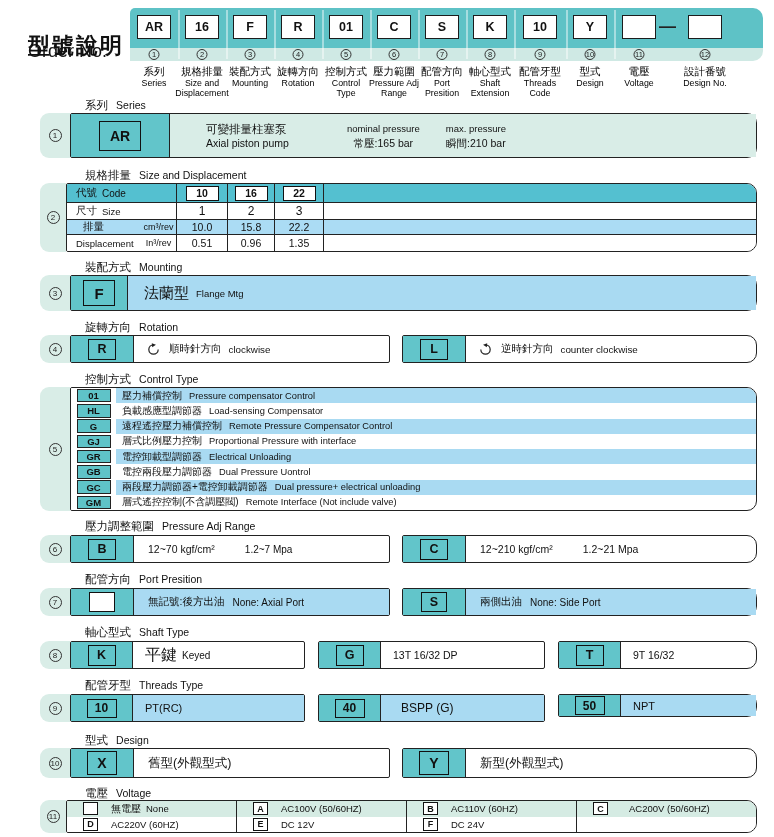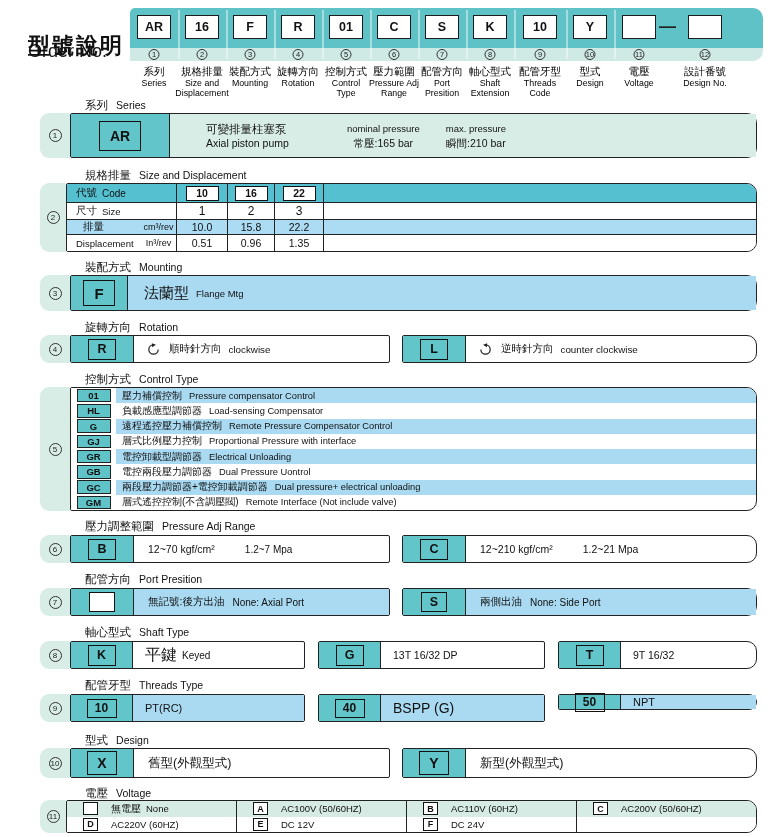--- a/index.html
+++ b/index.html
@@ -488,24 +488,24 @@
     </div>
     <div class="content lblue">
       <span style="margin-left:12px;font-size:11px">PT(RC)</span>
     </div>
   </div>
   <div class="rowbox" style="left:318px;top:694px;width:227px;height:28px">
     <div class="codecell" style="width:62px">
       <div class="cbox" style="width:30px;height:19px;font-size:12px">40</div>
     </div>
     <div class="content lblue">
-      <span style="margin-left:12px;font-size:14px">BSPP (G)</span>
-    </div>
-  </div>
-  <div class="rowbox rr" style="left:558px;top:694px;width:199px;height:16px">
+      <span style="margin-left:20px;font-size:12px">BSPP (G)</span>
+    </div>
+  </div>
+  <div class="rowbox rr" style="left:558px;top:694px;width:199px;height:23px">
     <div class="codecell" style="width:62px">
       <div class="cbox" style="width:30px;height:19px;font-size:12px">50</div>
     </div>
     <div class="content lblue">
       <span style="margin-left:12px;font-size:11px">NPT</span>
     </div>
   </div>
 
   <div class="sec-h" style="top:733px">
     <span class="zh">型式</span>
@@ -548,21 +548,21 @@
       <div class="tcell vline" style="width:170px;justify-content:flex-start">
         <div class="cbox white" style="width:15px;height:13px;font-size:9px;margin-left:16px">A</div>
         <span style="margin-left:13px;font-size:9.5px">AC100V (50/60HZ)</span>
       </div>
       <div class="tcell vline" style="width:170px;justify-content:flex-start">
         <div class="cbox white" style="width:15px;height:13px;font-size:9px;margin-left:16px">B</div>
         <span style="margin-left:13px;font-size:9.5px">AC110V (60HZ)</span>
       </div>
       <div class="tcell vline" style="flex:1;justify-content:flex-start">
         <div class="cbox white" style="width:15px;height:13px;font-size:9px;margin-left:16px">C</div>
-        <span style="margin-left:13px;font-size:9.5px">AC200V (50/60HZ)</span>
+        <span style="margin-left:21px;font-size:9.5px">AC200V (50/60HZ)</span>
       </div>
     </div>
     <div class="trow" style="height:16.5px;background:#fff">
       <div class="tcell" style="width:169px;justify-content:flex-start">
         <div class="cbox white" style="width:15px;height:13px;font-size:9px;margin-left:16px">D</div>
         <span style="margin-left:13px;font-size:9.5px">AC220V (60HZ)</span>
       </div>
       <div class="tcell vline" style="width:170px;justify-content:flex-start">
         <div class="cbox white" style="width:15px;height:13px;font-size:9px;margin-left:16px">E</div>
         <span style="margin-left:13px;font-size:9.5px">DC 12V</span>

